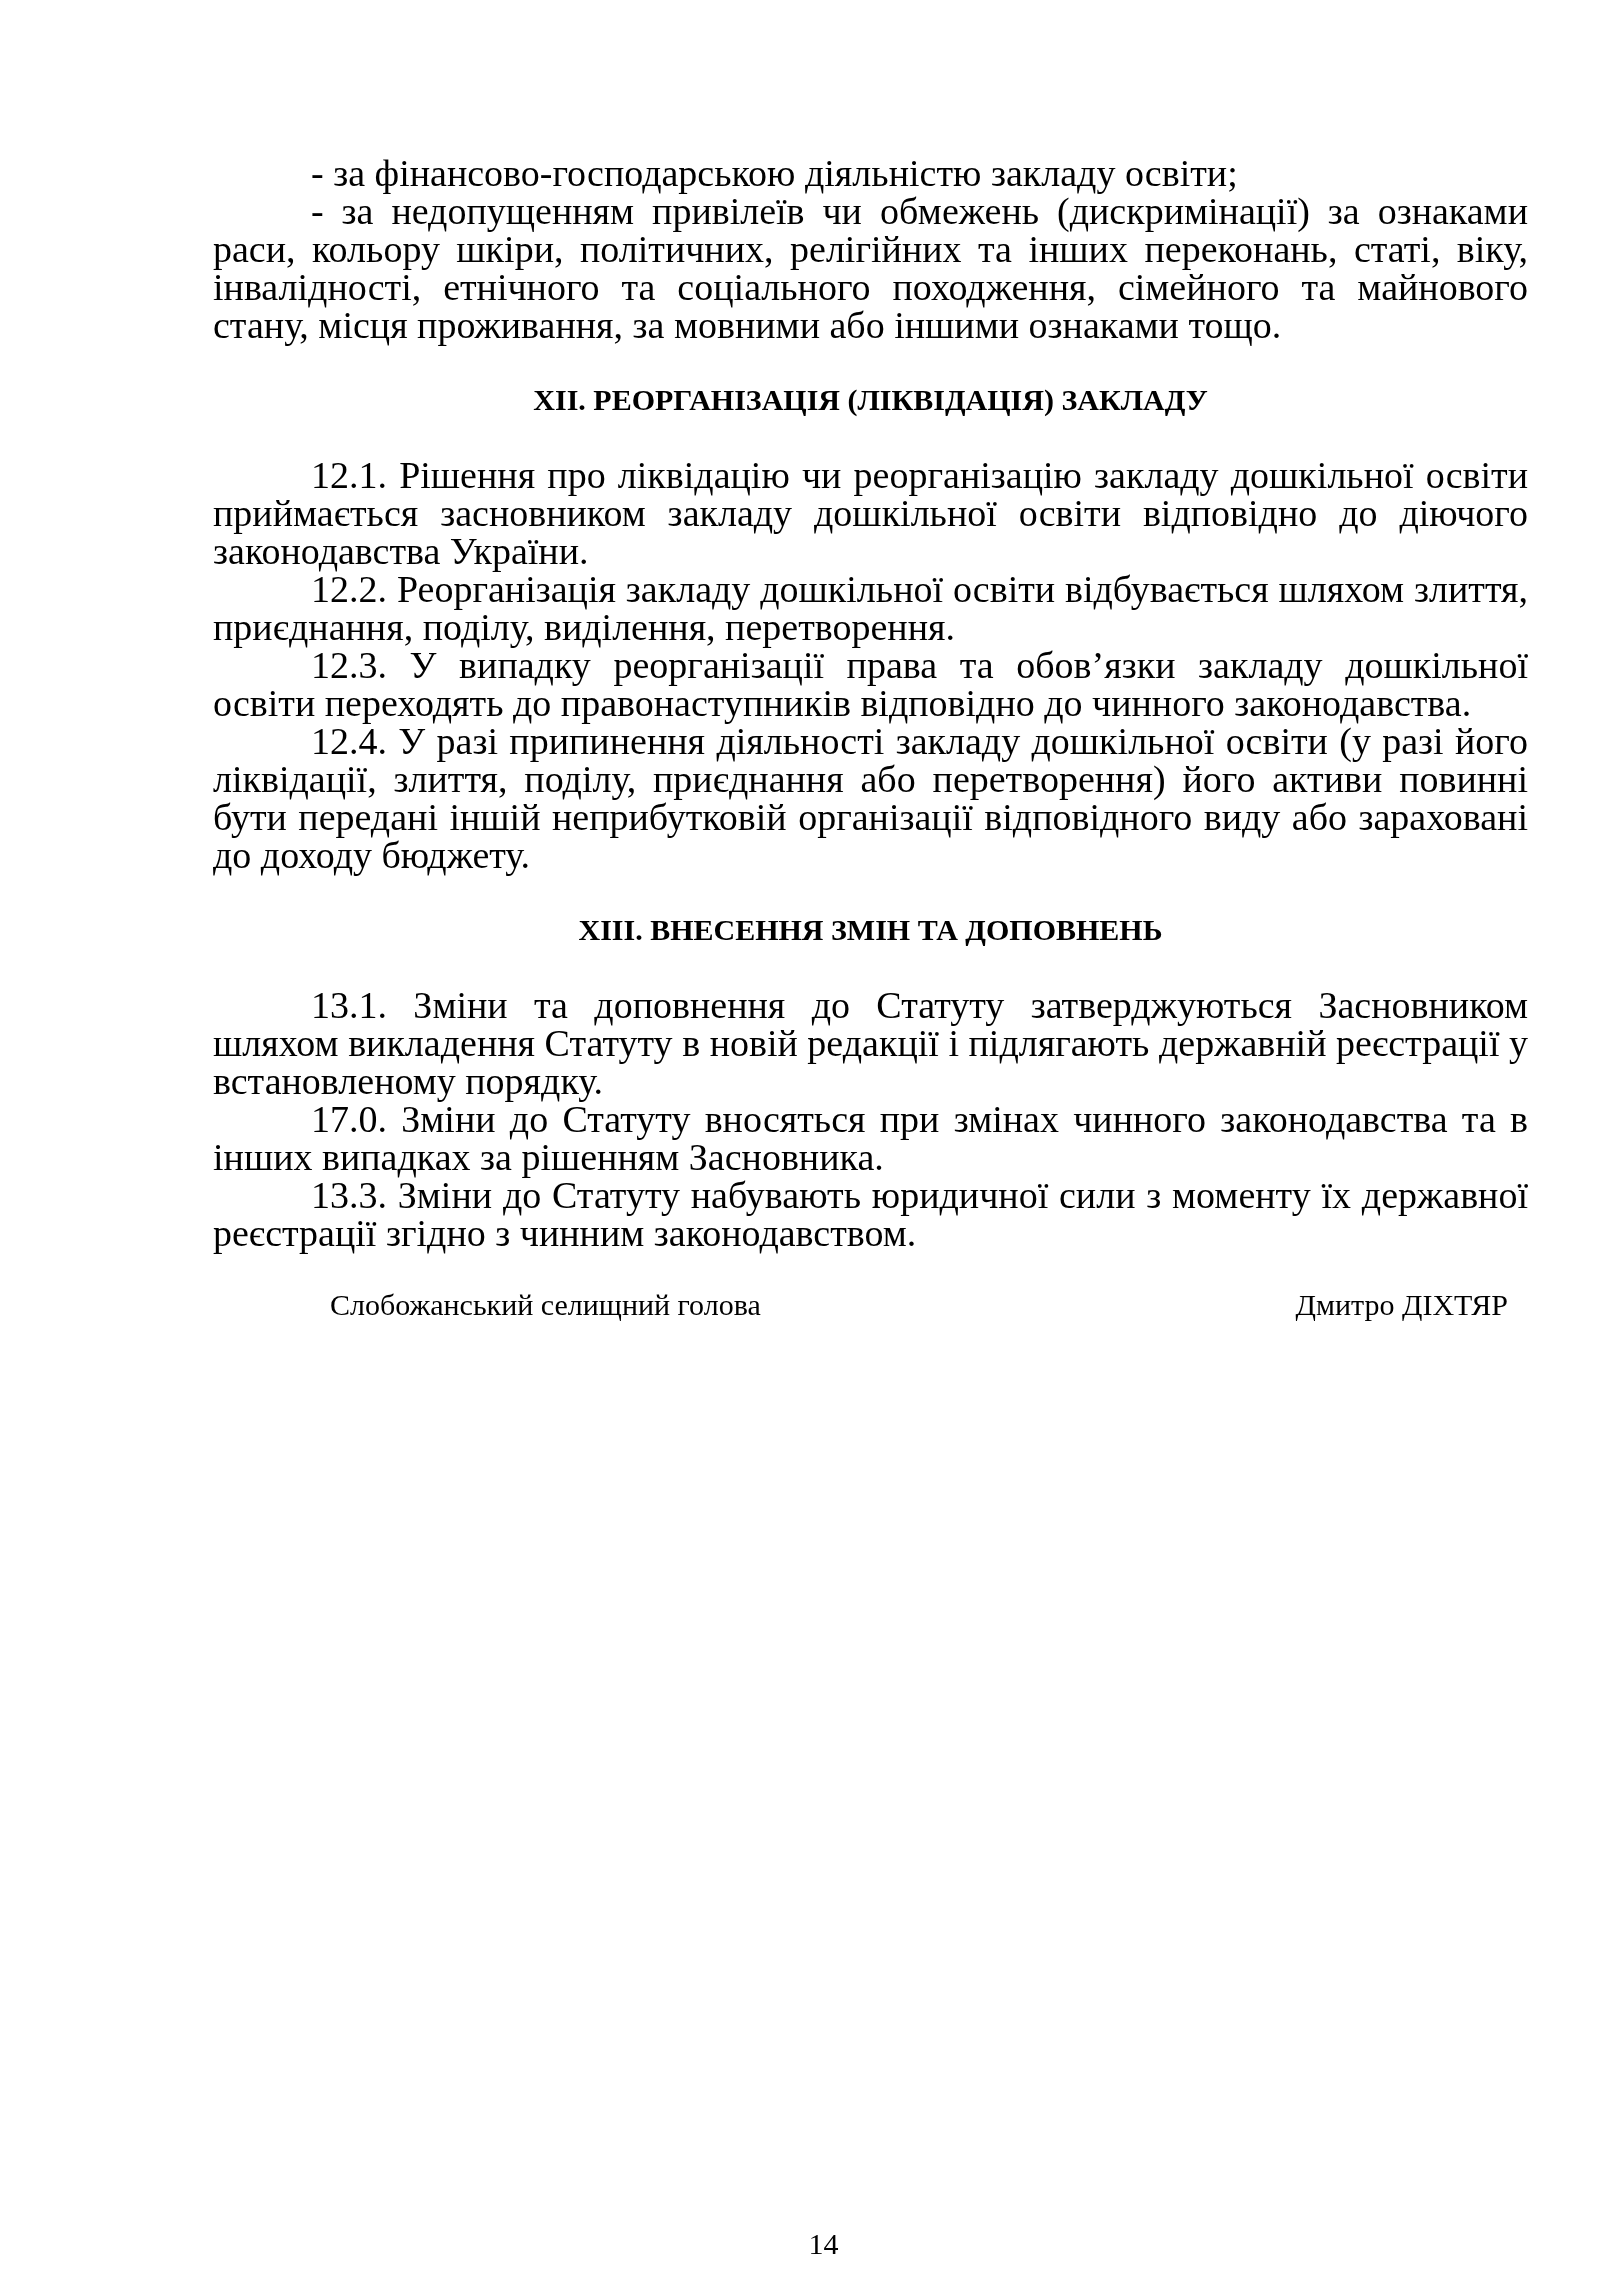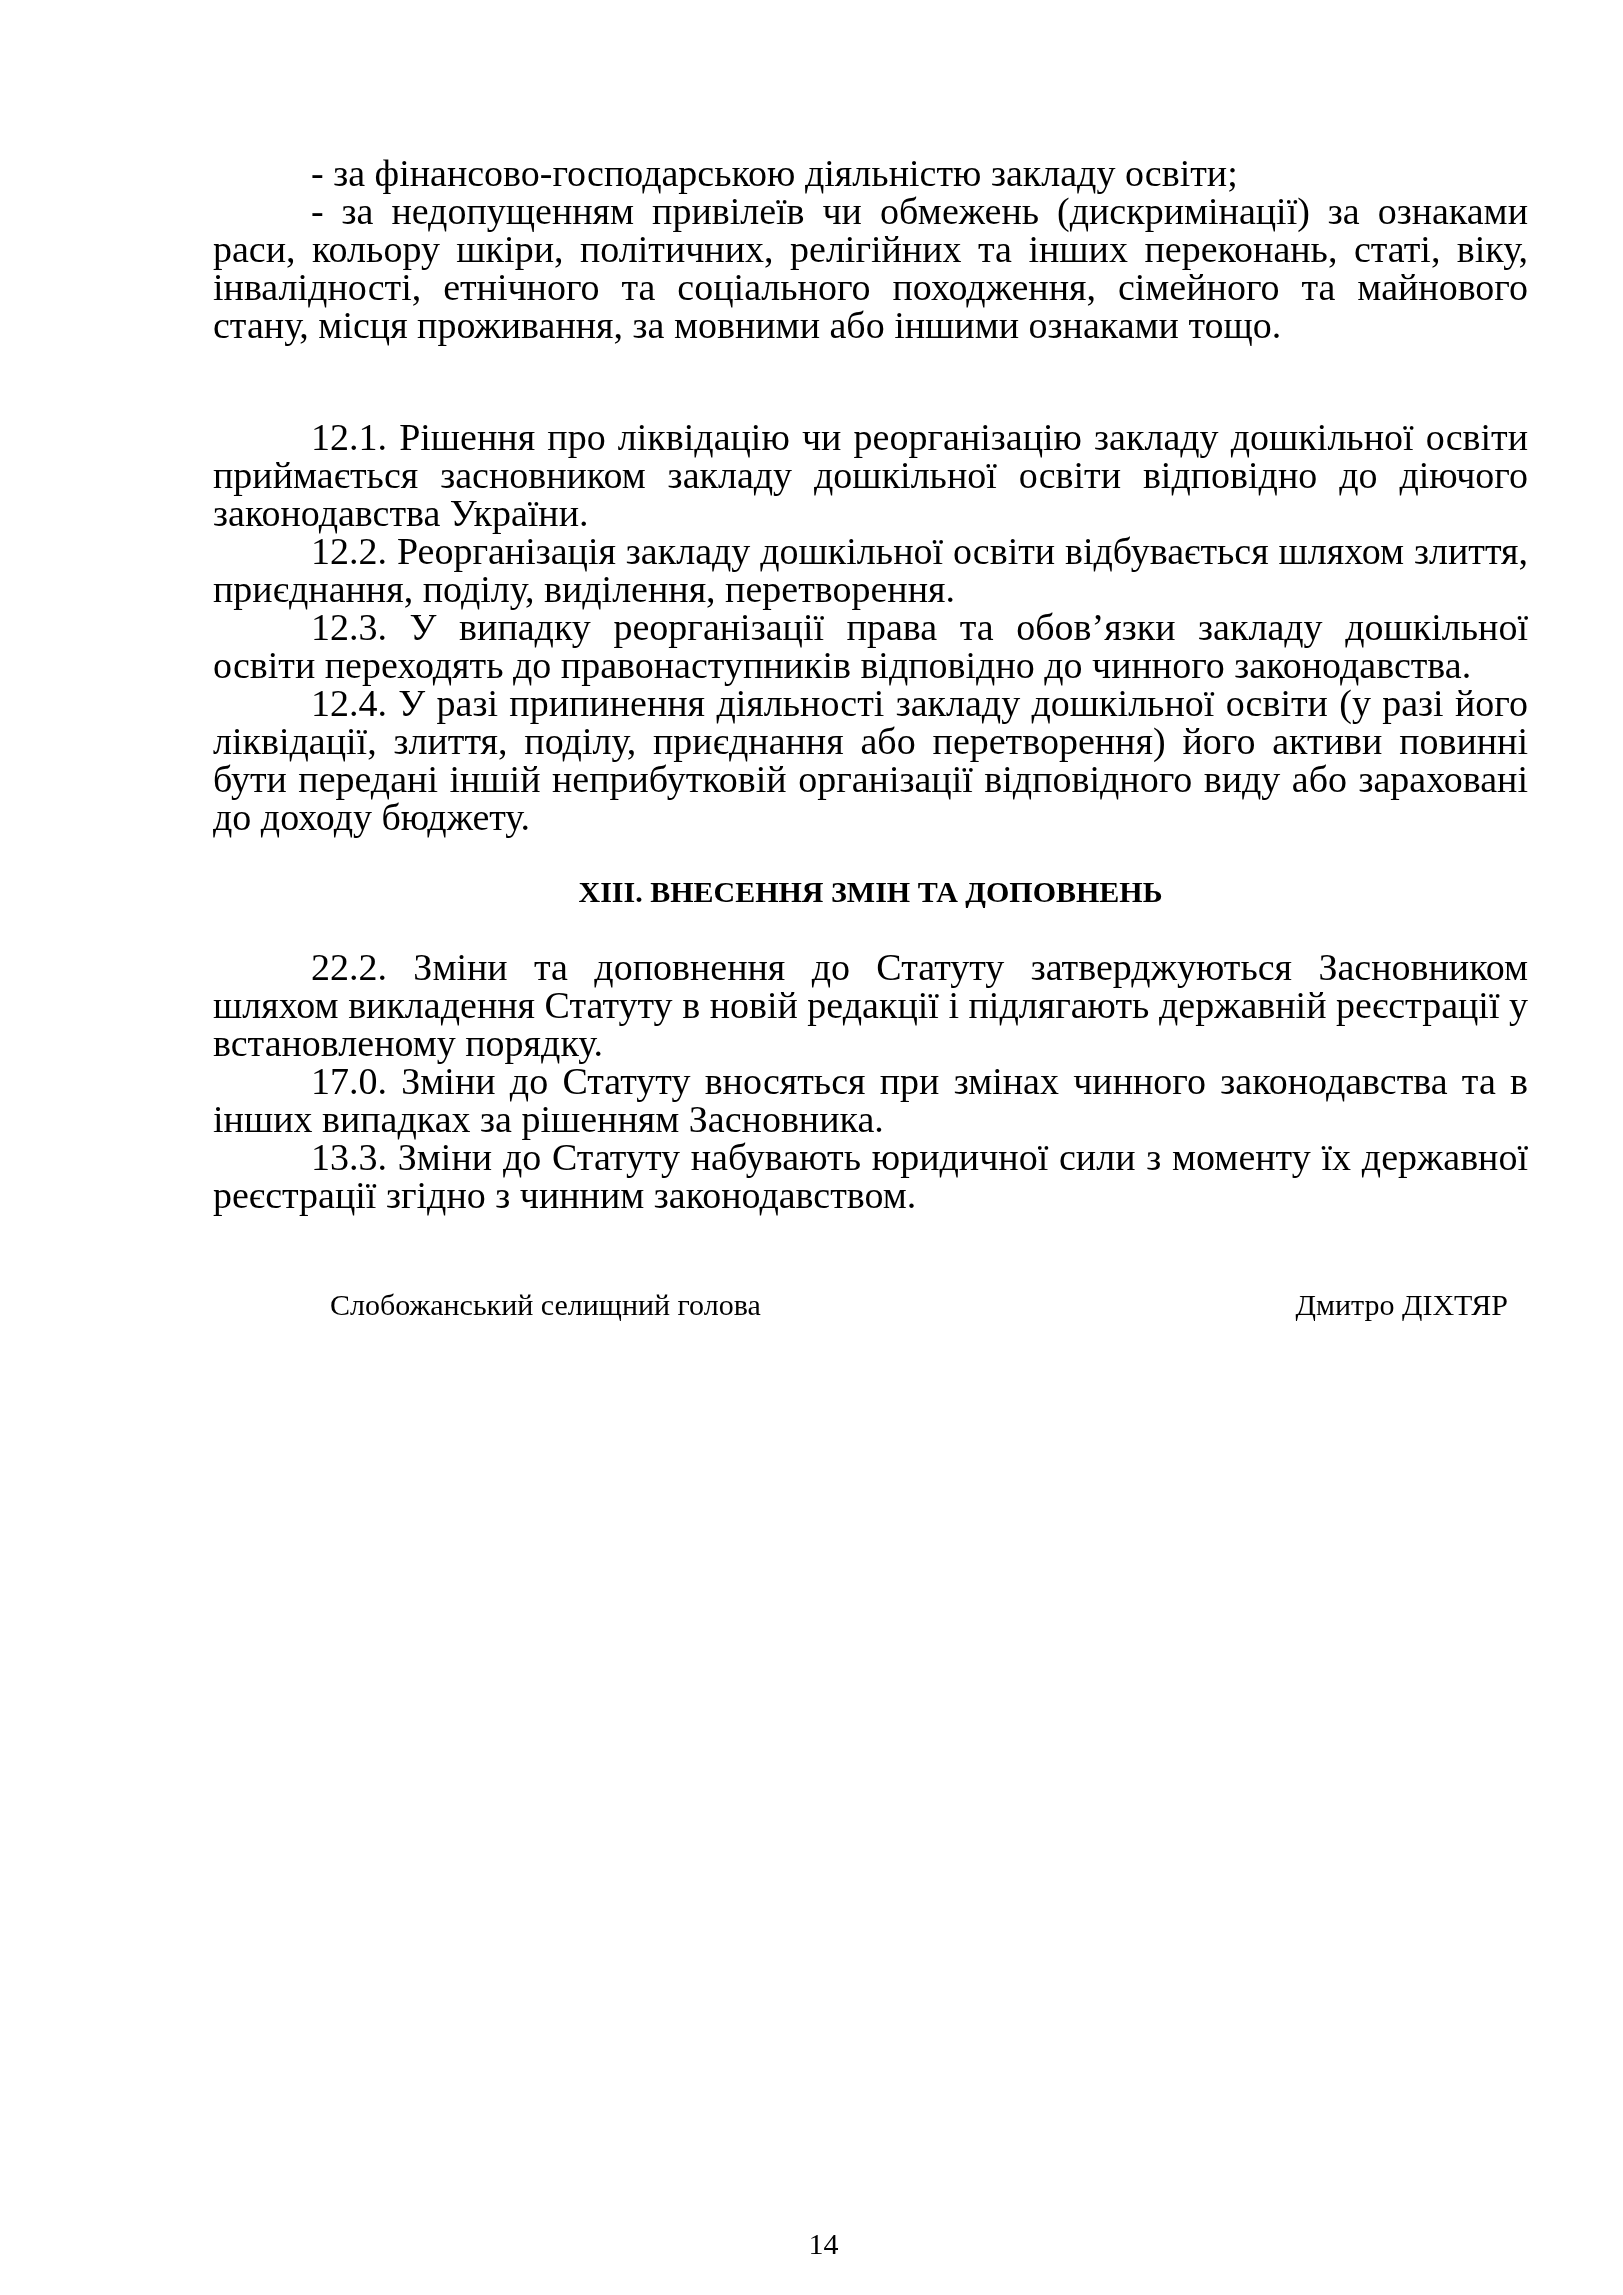--- a/index.html
+++ b/index.html
@@ -61,32 +61,33 @@
     }
   </style>
 </head>
 <body>
 
 <div class="page">
   <p class="p indent">- за фінансово-господарською діяльністю закладу освіти;</p>
   <p class="p indent">- за недопущенням привілеїв чи обмежень (дискримінації) за ознаками раси, кольору шкіри, політичних, релігійних та інших переконань, статі, віку, інвалідності, етнічного та соціального походження, сімейного та майнового стану, місця проживання, за мовними або іншими ознаками тощо.</p>
 
   <div class="gap-before-heading"></div>
+  <h2 class="heading">XII. РЕОРГАНІЗАЦІЯ (ЛІКВІДАЦІЯ) ЗАКЛАДУ</h2>
   <div class="gap-after-heading"></div>
 
   <p class="p indent">12.1. Рішення про ліквідацію чи реорганізацію закладу дошкільної освіти приймається засновником закладу дошкільної освіти відповідно до діючого законодавства України.</p>
   <p class="p indent">12.2. Реорганізація закладу дошкільної освіти відбувається шляхом злиття, приєднання, поділу, виділення, перетворення.</p>
   <p class="p indent">12.3. У випадку реорганізації права та обов’язки закладу дошкільної освіти переходять до правонаступників відповідно до чинного законодавства.</p>
   <p class="p indent">12.4. У разі припинення діяльності закладу дошкільної освіти (у разі його ліквідації, злиття, поділу, приєднання або перетворення) його активи повинні бути передані іншій неприбутковій організації відповідного виду або зараховані до доходу бюджету.</p>
 
   <div class="gap-before-heading"></div>
   <h2 class="heading">XIII. ВНЕСЕННЯ ЗМІН ТА ДОПОВНЕНЬ</h2>
   <div class="gap-after-heading"></div>
 
-  <p class="p indent">22.2. Зміни та доповнення до Статуту затверджуються Засновником шляхом викладення Статуту в новій редакції і підлягають державній реєстрації у встановленому порядку.</p>
+  <p class="p indent">13.1. Зміни та доповнення до Статуту затверджуються Засновником шляхом викладення Статуту в новій редакції і підлягають державній реєстрації у встановленому порядку.</p>
   <p class="p indent">17.0. Зміни до Статуту вносяться при змінах чинного законодавства та  в інших випадках за рішенням Засновника.</p>
   <p class="p indent">13.3. Зміни до Статуту набувають юридичної сили з моменту їх державної реєстрації згідно з чинним законодавством.</p>
 </div>
 
 <div class="signature">
   <span>Слобожанський селищний голова</span>
   <span>Дмитро ДІХТЯР</span>
 </div>
 
 <div class="page-number">14</div>

